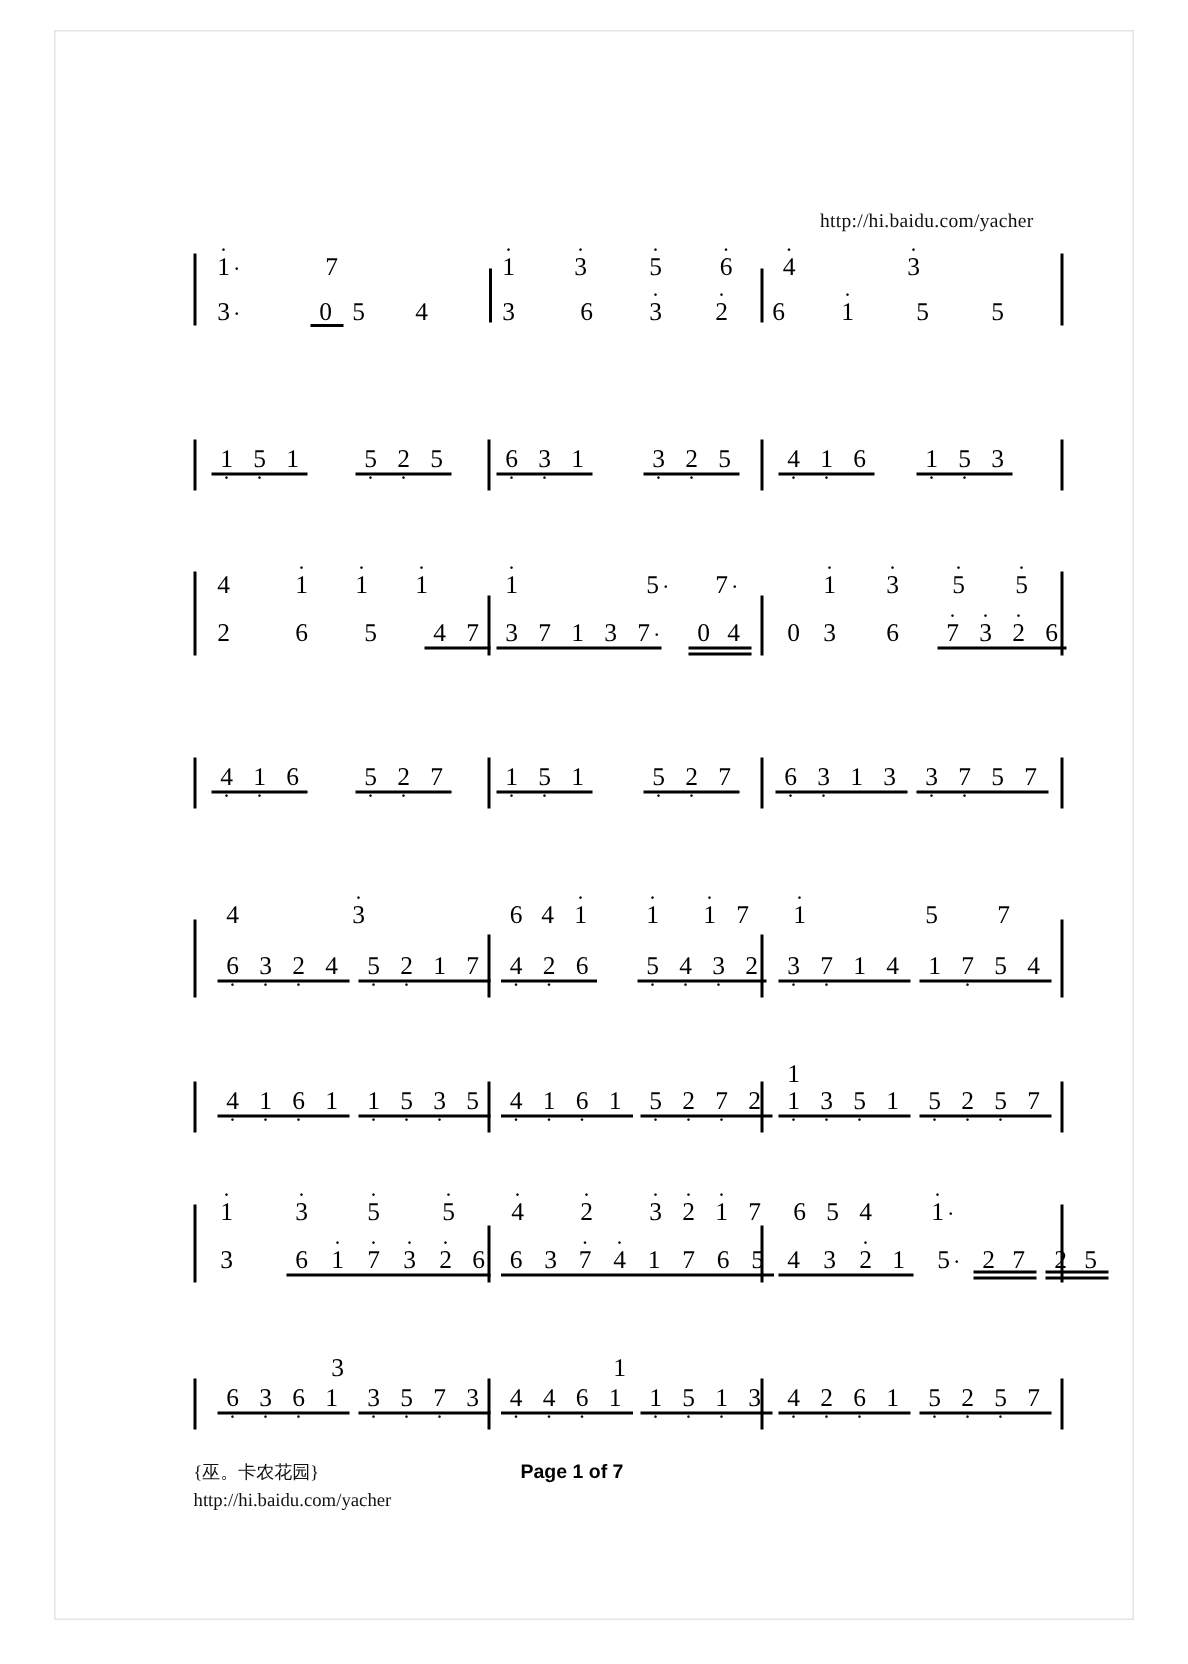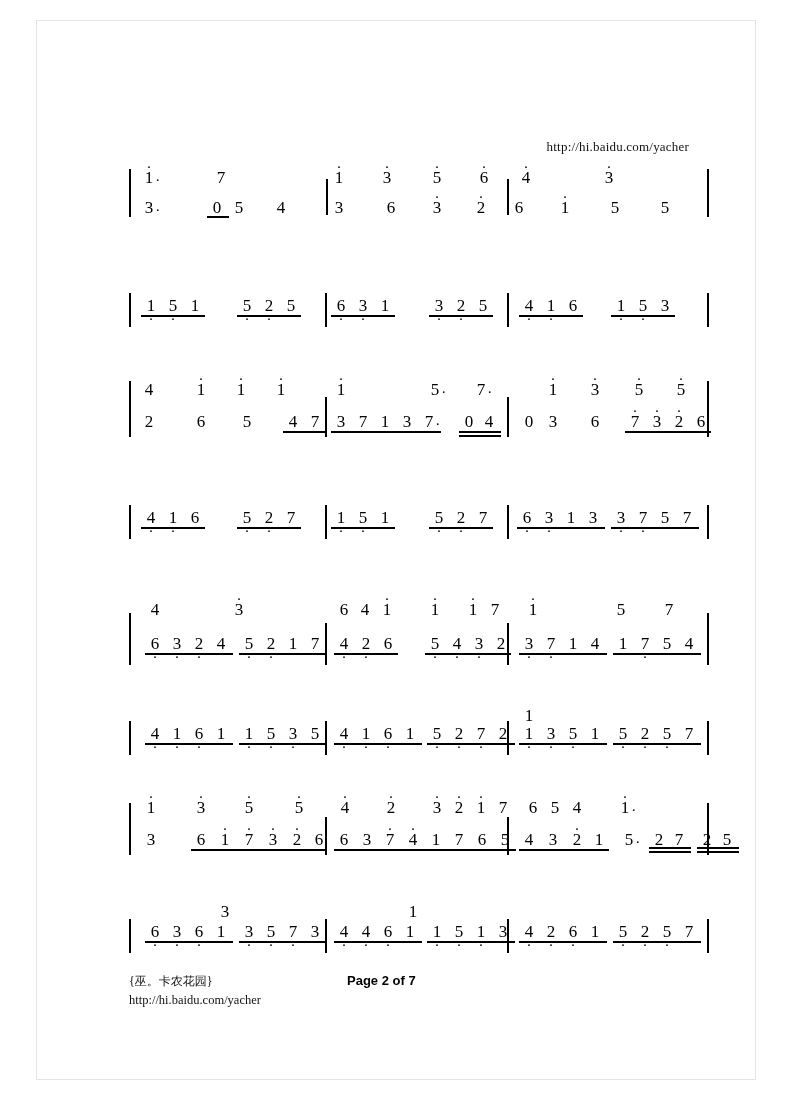--- a/index.html
+++ b/index.html
@@ -499,16 +499,16 @@
         <span class="note" style="left:516px;">2<span class="dotdn">·</span></span>
         <span class="note" style="left:538px;">5<span class="dotdn">·</span></span>
         <span class="note" style="left:560px;">7</span>
         <div class="beam" style="left:390px; top:18px; width:88px;"></div>
         <div class="beam" style="left:484px; top:18px; width:88px;"></div>
       </div>
     </div>
 
     <div class="footer-left">{巫。卡农花园}</div>
     <div class="footer-url">http://hi.baidu.com/yacher</div>
-    <div class="footer-center">Page 2 of 7</div>
+    <div class="footer-center">Page 1 of 7</div>
 
   </div>
 </div>
 
 </body></html>

